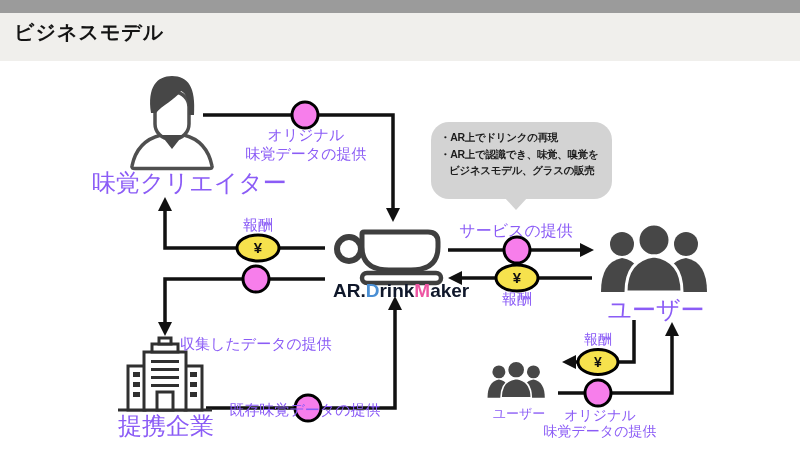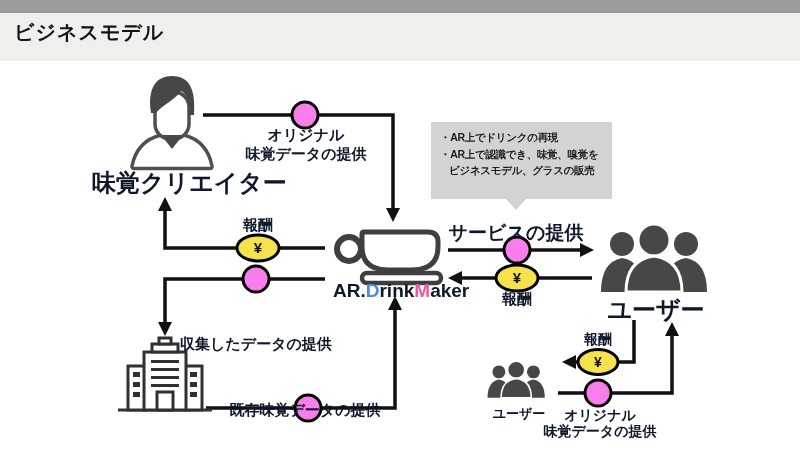--- a/index.html
+++ b/index.html
@@ -3,25 +3,25 @@
 <meta charset="utf-8">
 <style>
   html,body{margin:0;padding:0;background:#ffffff;}
   .slide{position:relative;width:800px;height:450px;overflow:hidden;background:#ffffff;
          font-family:"Liberation Sans","DejaVu Sans",sans-serif;}
   .topbar{position:absolute;left:0;top:0;width:800px;height:13px;background:#9b9b9b;}
   .titleband{position:absolute;left:0;top:13px;width:800px;height:48px;background:#f0efec;}
   .title{margin:0;position:absolute;left:14px;top:6px;font-size:20px;font-weight:bold;color:#141414;letter-spacing:1px;}
   .canvas{position:absolute;left:0;top:61px;width:800px;height:389px;}
   svg.layer{position:absolute;left:0;top:0;}
-  .lbl{position:absolute;font-weight:bold;color:#0f172a;text-align:center;line-height:1.25;white-space:nowrap;}
-  .f20{font-size:24px;} .f16{font-size:19px;} .f15{font-size:15px;} .f14{font-size:14px;} .f13{font-size:13px;}
+  .lbl{position:absolute;font-weight:normal;color:#8b5cf6;text-align:center;line-height:1.25;white-space:nowrap;}
+  .f20{font-size:24px;} .f16{font-size:16px;} .f15{font-size:15px;} .f14{font-size:14px;} .f13{font-size:13px;}
   .yen{position:absolute;width:40px;height:20px;text-align:center;font-weight:bold;color:#111;font-size:15px;line-height:20px;}
   .yen.small{font-size:14px;}
-  .callout{position:absolute;left:431px;top:61px;width:181px;height:77px;background:#d3d3d3;border-radius:0;
+  .callout{position:absolute;left:431px;top:61px;width:181px;height:77px;background:#d3d3d3;border-radius:18px;
            padding:7px 6px 0 9px;box-sizing:border-box;color:#1c1c1c;font-size:10.5px;font-weight:bold;
            line-height:16.5px;letter-spacing:-0.3px;}
   .callout .indent{padding-left:9px;}
   .callout-tail{position:absolute;left:504px;top:136px;width:0;height:0;
                 border-left:12px solid transparent;border-right:12px solid transparent;border-top:13px solid #d3d3d3;}
   .logo{position:absolute;left:333px;top:219px;font-size:19px;font-weight:bold;letter-spacing:0;}
   .logo .g{color:#0f172a;} .logo .b{color:#4a8fd4;} .logo .p{color:#ee55a3;}
 </style>
 </head>
 <body>
@@ -127,20 +127,21 @@
     </svg>
 
     <div class="callout">
       <div>・AR上でドリンクの再現</div>
       <div>・AR上で認識でき、味覚、嗅覚を</div>
       <div class="indent">ビジネスモデル、グラスの販売</div>
     </div>
     <div class="callout-tail"></div>
 
     <div class="lbl f20" style="left:92px;top:107px;width:188px;">味覚クリエイター</div>
+    <div class="lbl f20" style="left:98px;top:350px;width:136px;">提携企業</div>
     <div class="lbl f20" style="left:598px;top:234px;width:116px;">ユーザー</div>
     <div class="lbl f13" style="left:487px;top:345px;width:64px;">ユーザー</div>
 
     <div class="lbl f15" style="left:224px;top:65px;width:164px;">
       <div>オリジナル</div>
       <div>味覚データの提供</div>
     </div>
     <div class="lbl f15" style="left:226px;top:155px;width:64px;">報酬</div>
     <div class="lbl f15" style="left:164px;top:228px;width:184px;margin-top:46px;">収集したデータの提供</div>
     <div class="lbl f15" style="left:213px;top:312px;width:184px;margin-top:28px;">既存味覚データの提供</div>

